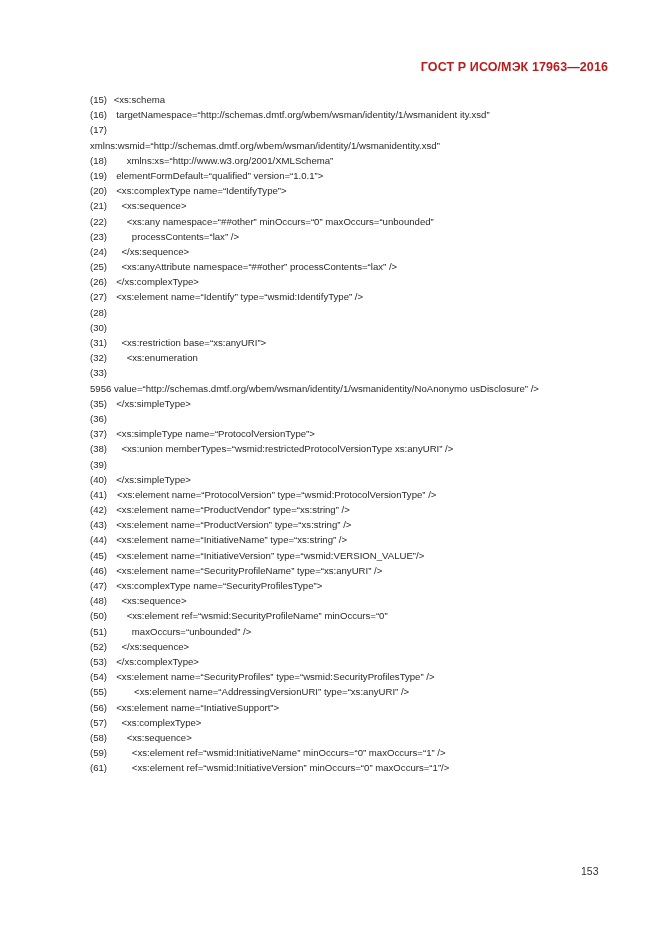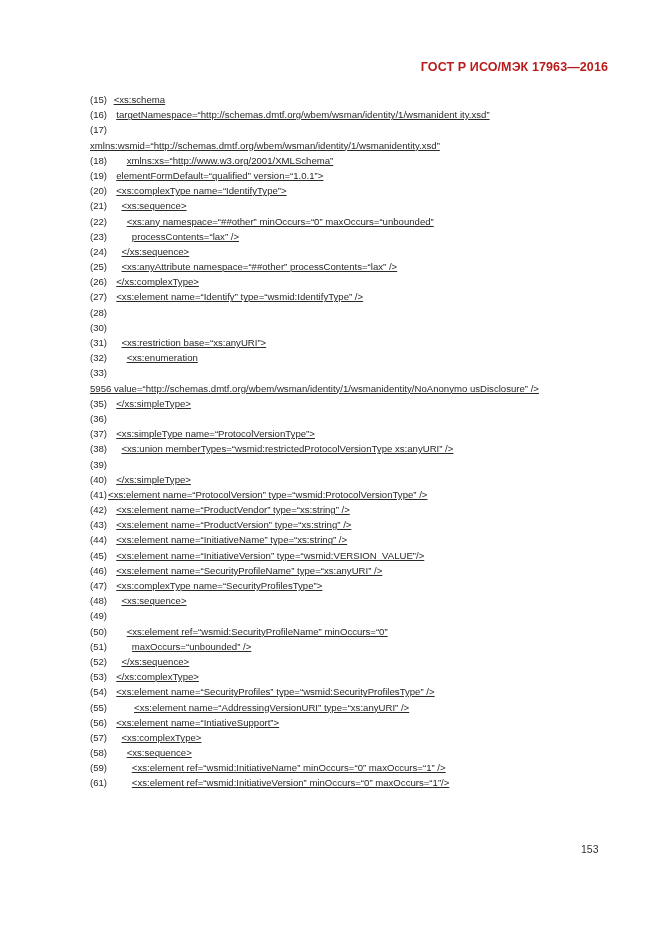--- a/index.html
+++ b/index.html
@@ -3,22 +3,22 @@
 <meta charset="utf-8">
 <style>
   html, body { margin: 0; padding: 0; background: #ffffff; }
   body { width: 661px; height: 935px; position: relative; overflow: hidden;
          font-family: "Liberation Sans", sans-serif; color: #2a2a2a; }
   .header { position: absolute; top: 60px; right: 53px; font-weight: bold;
             font-size: 12.5px; letter-spacing: 0.1px; color: #b91c1c; }
   .code { position: absolute; left: 90px; top: 92px; width: 520px; }
   .line { height: 15.2px; line-height: 15.2px; font-size: 9.6px; white-space: pre; position: relative; }
   .num { display: inline-block; }
-  .txt { display: inline; text-decoration: underline; }
-  .page-num { position: absolute; top: 843px; left: 581px; font-size: 10.5px; color: #333; }
+  .txt { display: inline; }
+  .page-num { position: absolute; top: 865px; left: 581px; font-size: 10.5px; color: #333; }
 </style>
 </head>
 <body>
 
 <div class="header">ГОСТ Р ИСО/МЭК 17963—2016</div>
 
 <div class="code" id="code">
     <div class="line"><span class="num">(15)</span><span class="txt" style="margin-left: 6.6px;">&lt;xs:schema</span></div>
     <div class="line"><span class="num">(16)</span><span class="txt" style="margin-left: 9.2px;">targetNamespace=“http://schemas.dmtf.org/wbem/wsman/identity/1/wsmanident ity.xsd”</span></div>
     <div class="line"><span class="num">(17)</span><span class="txt" style="margin-left: 4px;"></span></div>
@@ -38,29 +38,28 @@
     <div class="line"><span class="num">(31)</span><span class="txt" style="margin-left: 14.4px;">&lt;xs:restriction base=“xs:anyURI”&gt;</span></div>
     <div class="line"><span class="num">(32)</span><span class="txt" style="margin-left: 19.6px;">&lt;xs:enumeration</span></div>
     <div class="line"><span class="num">(33)</span><span class="txt" style="margin-left: 4px;"></span></div>
     <div class="line"><span class="txt">5956 value=“http://schemas.dmtf.org/wbem/wsman/identity/1/wsmanidentity/NoAnonymo usDisclosure” /&gt;</span></div>
     <div class="line"><span class="num">(35)</span><span class="txt" style="margin-left: 9.2px;">&lt;/xs:simpleType&gt;</span></div>
     <div class="line"><span class="num">(36)</span><span class="txt" style="margin-left: 4px;"></span></div>
     <div class="line"><span class="num">(37)</span><span class="txt" style="margin-left: 9.2px;">&lt;xs:simpleType name=“ProtocolVersionType”&gt;</span></div>
     <div class="line"><span class="num">(38)</span><span class="txt" style="margin-left: 14.4px;">&lt;xs:union memberTypes=“wsmid:restrictedProtocolVersionType xs:anyURI” /&gt;</span></div>
     <div class="line"><span class="num">(39)</span><span class="txt" style="margin-left: 4px;"></span></div>
     <div class="line"><span class="num">(40)</span><span class="txt" style="margin-left: 9.2px;">&lt;/xs:simpleType&gt;</span></div>
-    <div class="line"><span class="num">(41)</span><span class="txt" style="margin-left: 1px;">&lt;xs:element name=“ProtocolVersion” type=“wsmid:ProtocolVersionType” /&gt;</span></div>
+    <div class="line"><span class="num">(41)</span><span class="txt" style="margin-left: 10px;">&lt;xs:element name=“ProtocolVersion” type=“wsmid:ProtocolVersionType” /&gt;</span></div>
     <div class="line"><span class="num">(42)</span><span class="txt" style="margin-left: 9.2px;">&lt;xs:element name=“ProductVendor” type=“xs:string” /&gt;</span></div>
     <div class="line"><span class="num">(43)</span><span class="txt" style="margin-left: 9.2px;">&lt;xs:element name=“ProductVersion” type=“xs:string” /&gt;</span></div>
     <div class="line"><span class="num">(44)</span><span class="txt" style="margin-left: 9.2px;">&lt;xs:element name=“InitiativeName” type=“xs:string” /&gt;</span></div>
     <div class="line"><span class="num">(45)</span><span class="txt" style="margin-left: 9.2px;">&lt;xs:element name=“InitiativeVersion” type=“wsmid:VERSION_VALUE”/&gt;</span></div>
     <div class="line"><span class="num">(46)</span><span class="txt" style="margin-left: 9.2px;">&lt;xs:element name=“SecurityProfileName” type=“xs:anyURI” /&gt;</span></div>
     <div class="line"><span class="num">(47)</span><span class="txt" style="margin-left: 9.2px;">&lt;xs:complexType name=“SecurityProfilesType”&gt;</span></div>
     <div class="line"><span class="num">(48)</span><span class="txt" style="margin-left: 14.4px;">&lt;xs:sequence&gt;</span></div>
-    <div class="line"><span class="num">(49)</span><span class="txt" style="margin-left: 4px;"></span></div>
     <div class="line"><span class="num">(50)</span><span class="txt" style="margin-left: 19.6px;">&lt;xs:element ref=“wsmid:SecurityProfileName” minOccurs=“0”</span></div>
     <div class="line"><span class="num">(51)</span><span class="txt" style="margin-left: 24.8px;">maxOccurs=“unbounded” /&gt;</span></div>
     <div class="line"><span class="num">(52)</span><span class="txt" style="margin-left: 14.4px;">&lt;/xs:sequence&gt;</span></div>
     <div class="line"><span class="num">(53)</span><span class="txt" style="margin-left: 9.2px;">&lt;/xs:complexType&gt;</span></div>
     <div class="line"><span class="num">(54)</span><span class="txt" style="margin-left: 9.2px;">&lt;xs:element name=“SecurityProfiles” type=“wsmid:SecurityProfilesType” /&gt;</span></div>
     <div class="line"><span class="num">(55)</span><span class="txt" style="margin-left: 27px;">&lt;xs:element name=“AddressingVersionURI” type=“xs:anyURI” /&gt;</span></div>
     <div class="line"><span class="num">(56)</span><span class="txt" style="margin-left: 9.2px;">&lt;xs:element name=“IntiativeSupport”&gt;</span></div>
     <div class="line"><span class="num">(57)</span><span class="txt" style="margin-left: 14.4px;">&lt;xs:complexType&gt;</span></div>
     <div class="line"><span class="num">(58)</span><span class="txt" style="margin-left: 19.6px;">&lt;xs:sequence&gt;</span></div>
     <div class="line"><span class="num">(59)</span><span class="txt" style="margin-left: 24.8px;">&lt;xs:element ref=“wsmid:InitiativeName” minOccurs=“0” maxOccurs=“1” /&gt;</span></div>

